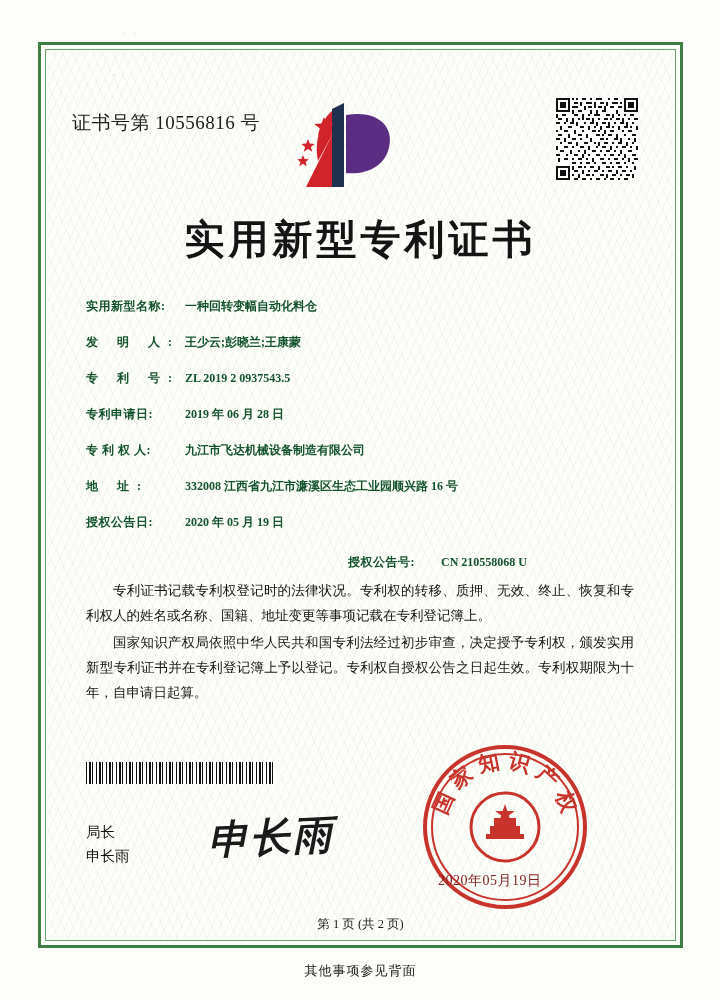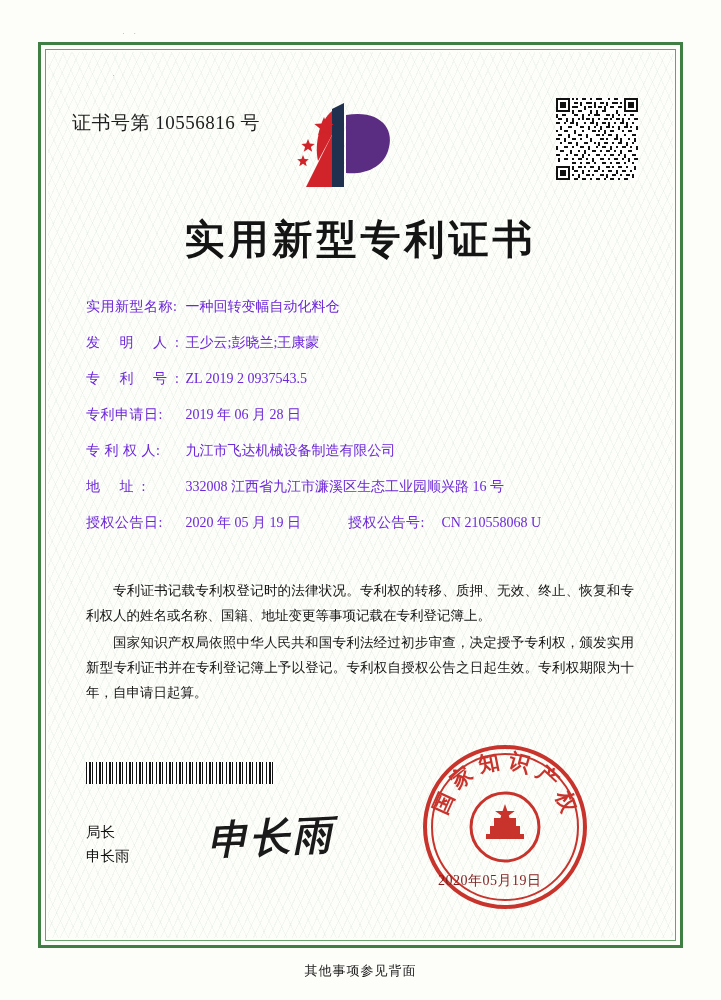--- a/index.html
+++ b/index.html
@@ -97,42 +97,44 @@
   
   .fields {
     position: absolute;
     left: 86px;
     top: 298px;
     width: 560px;
   }
   .field-row {
     position: relative;
     height: 36px;
-    font-size: 14px;
-    color: #6d28d9;
+    font-size: 12px;
+    color: #14532d;
     white-space: nowrap;
+    font-weight: bold;
   }
   .field-label {
     display: inline-block;
     width: 96px;
     letter-spacing: 0.5px;
   }
   .field-label.spread {
     letter-spacing: 8px;
   }
   .field-value {
     display: inline-block;
   }
   .inline-second {
     position: absolute;
     left: 262px;
     top: 0;
   }
   .inline-second .field-label {
     width: 90px;
+    margin-top: 40px;
   }
 
   
   .paras {
     position: absolute;
     left: 86px;
     top: 578px;
     width: 548px;
     font-size: 13.5px;
     line-height: 25px;
@@ -566,15 +568,16 @@
       <defs>
         <path id="sealArc" d="M 85,85 m -59,0 a 59,59 0 1 1 118,0"></path>
       </defs>
       <text font-family="'DejaVu Serif', serif" font-size="21" font-weight="bold" fill="#c8342c" letter-spacing="7">
         <textPath href="#sealArc" startOffset="6%">国家知识产权局</textPath>
       </text>
     </svg>
   </div>
   <div class="seal-date">2020年05月19日</div>
 
+  <div class="page-no">第 1 页 (共 2 页)</div>
   <div class="footnote">其他事项参见背面</div>
 
 </div>
 
 </body></html>

